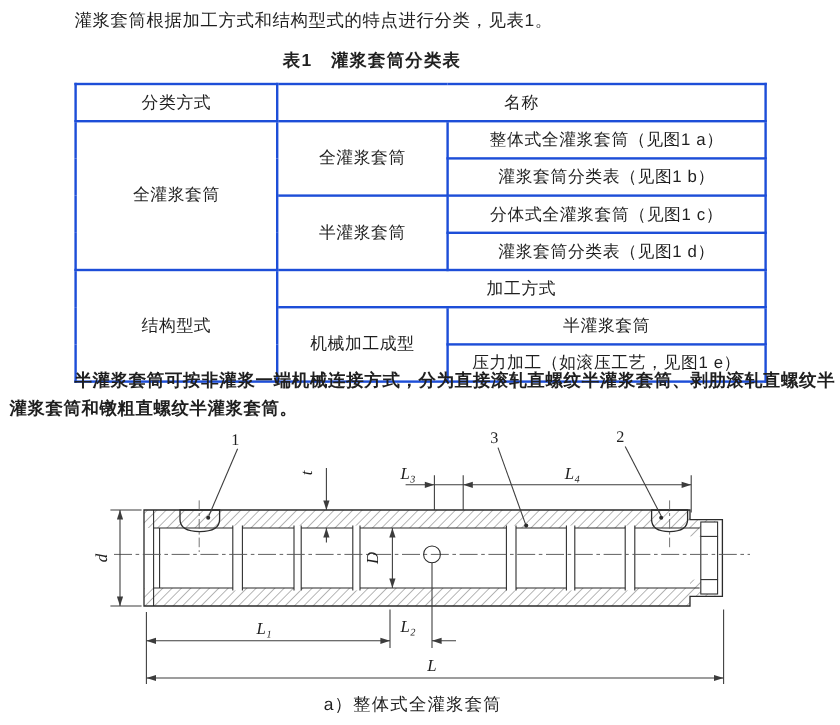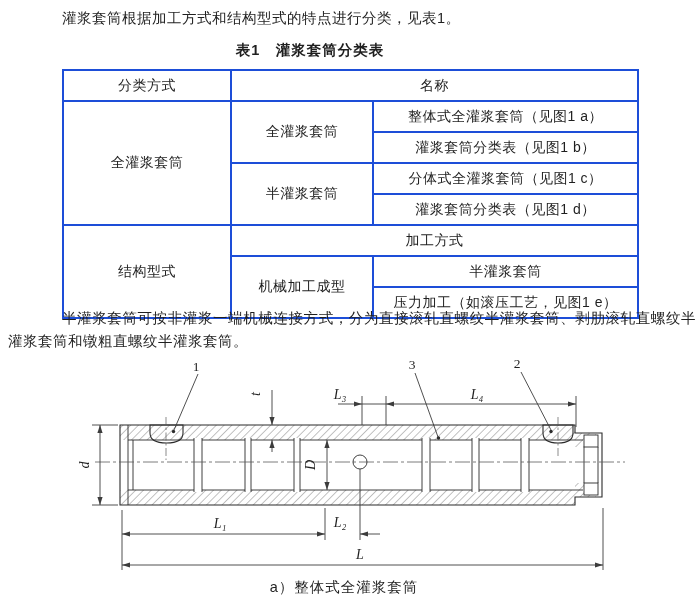--- a/index.html
+++ b/index.html
@@ -7,21 +7,21 @@
     width:700px;height:604px;position:relative;background:#ffffff;
     font-family:"Liberation Sans","DejaVu Sans",sans-serif;
     color:#1f1f1f;overflow:hidden;
   }
   .para{
     position:absolute;left:8px;width:688px;
     font-size:14.5px;line-height:23px;text-indent:54px;
     text-align:justify;letter-spacing:0.5px;
   }
   #intro{top:7px;}
-  #para2{top:307px;}
+  #para2{top:307px;font-weight:bold;}
   .tbl-title{
     position:absolute;top:41px;left:0;width:620px;text-align:center;
     font-size:14.5px;font-weight:bold;letter-spacing:1px;
   }
   table.cls{
     position:absolute;left:62px;top:69px;border-collapse:collapse;
     table-layout:fixed;width:575px;
   }
   table.cls td{
     border:2px solid #1d4ed8;height:29px;text-align:center;vertical-align:middle;

